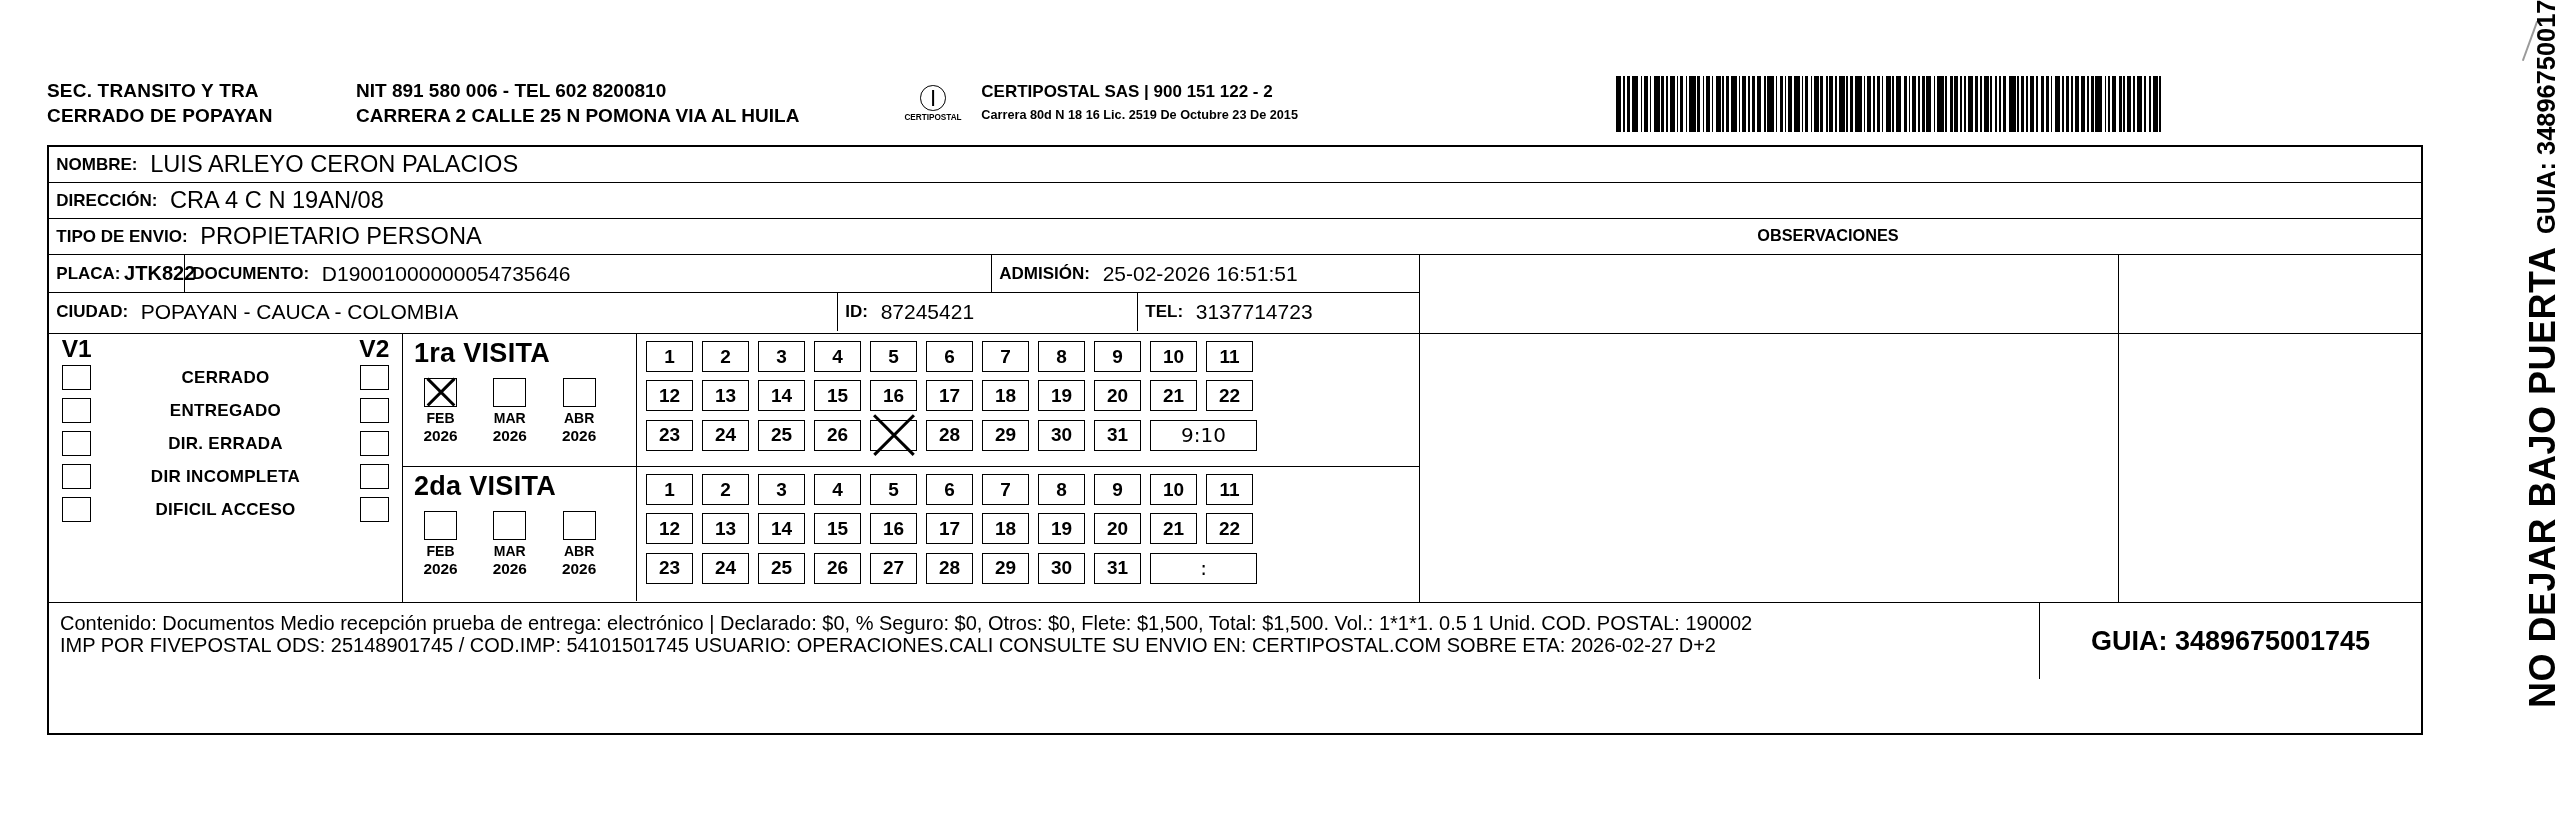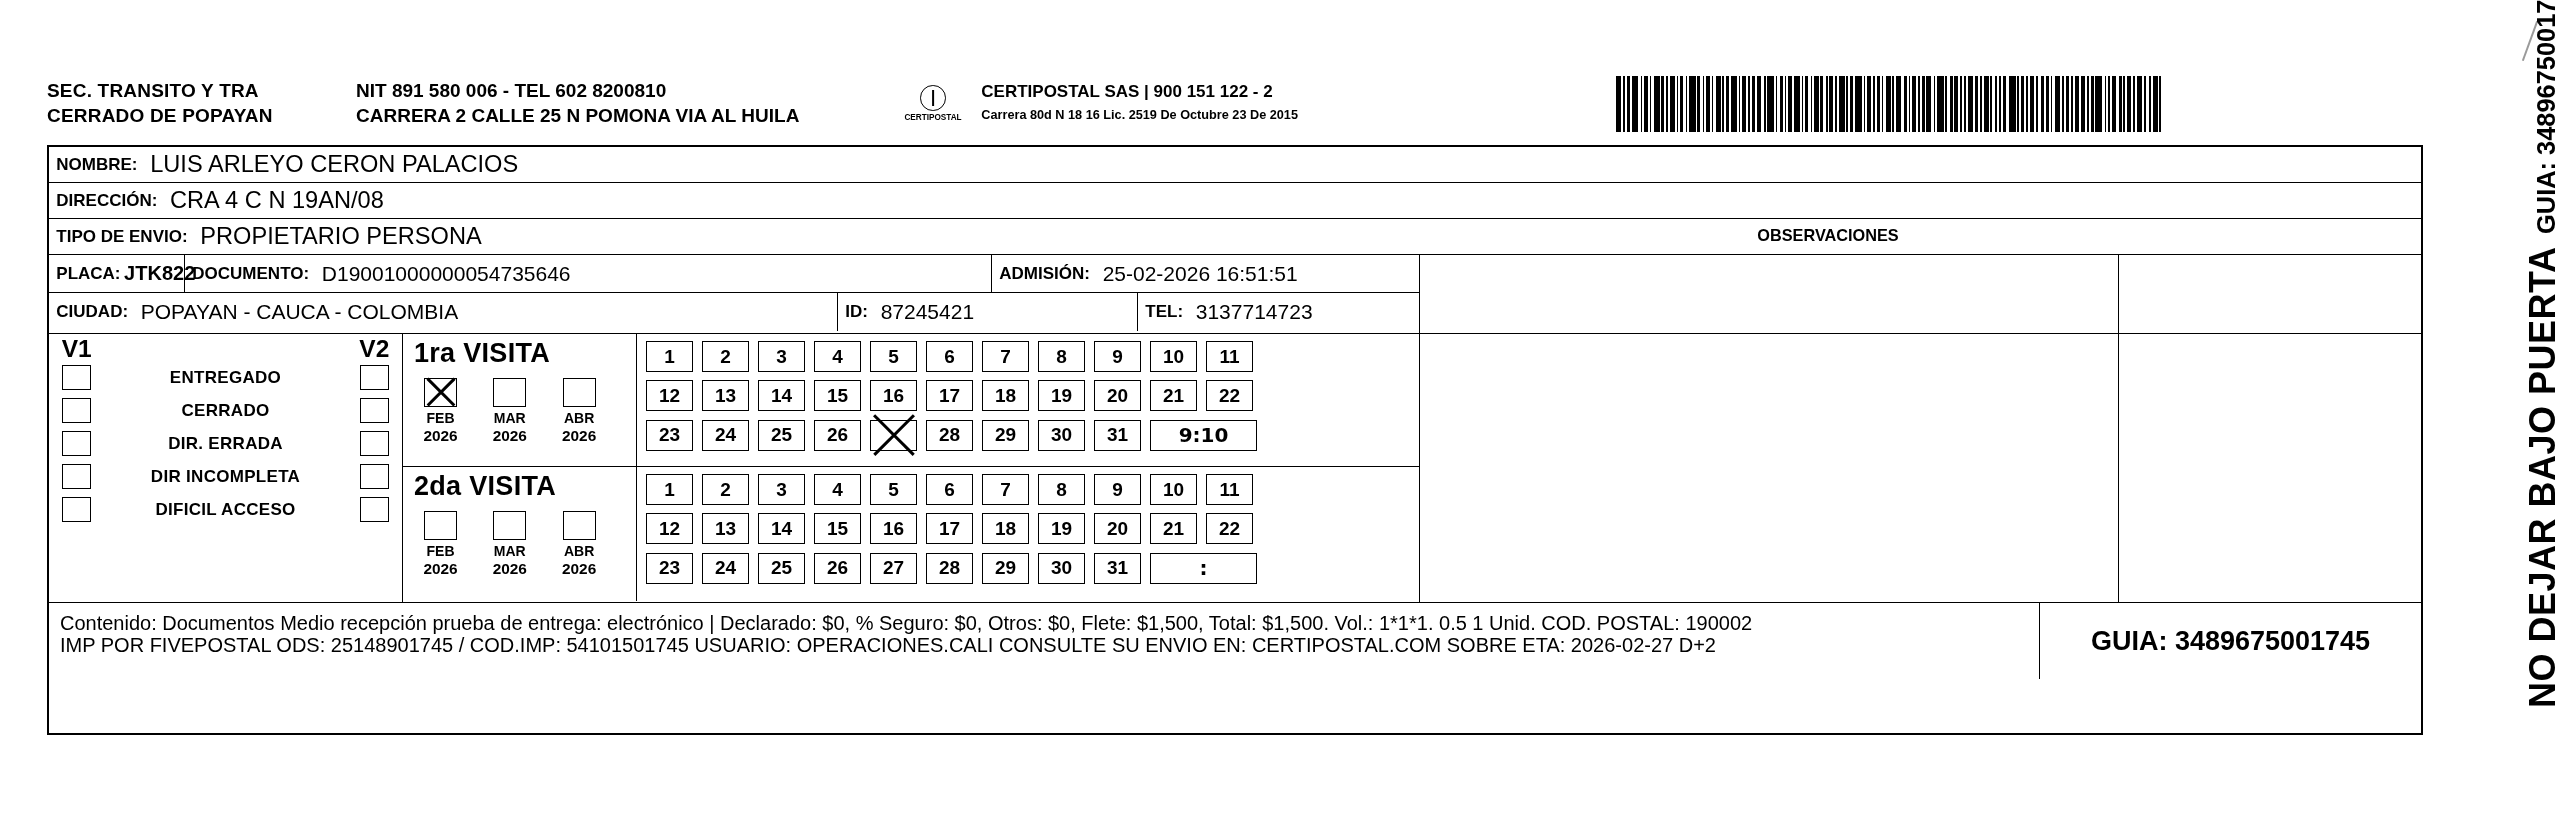--- a/index.html
+++ b/index.html
@@ -307,21 +307,21 @@
     left: 50%; top: 50%;
     width: 56px; height: 2.7px;
     background: #000;
   }
   .day.checked:before { transform: translate(-50%,-50%) rotate(45deg); }
   .day.checked:after  { transform: translate(-50%,-50%) rotate(-45deg); }
   .day.checked span { visibility: hidden; }
   .handwrite {
     font-family: "DejaVu Sans", sans-serif;
     font-size: 20px;
-    font-weight: bold;
+    font-weight: normal;
   }
 
   .panel-sign {
     flex: 1;
     box-sizing: border-box;
     display: flex;
   }
   .sign-area { width: 699px; border-right: 1.8px solid #000; box-sizing: border-box; }
   .obs-area { flex: 1; box-sizing: border-box; }
 
@@ -586,26 +586,26 @@
     <div class="body-wrap">
 
       <div class="panel-v">
         <div class="vhead">
           <span>V1</span>
           <span>V2</span>
         </div>
         <div id="novedad-rows">
             <div class="vrow">
               <div class="vbox"></div>
-              <div class="vlabel">ENTREGADO</div>
+              <div class="vlabel">CERRADO</div>
               <div class="vbox"></div>
             </div>
             <div class="vrow">
               <div class="vbox"></div>
-              <div class="vlabel">CERRADO</div>
+              <div class="vlabel">ENTREGADO</div>
               <div class="vbox"></div>
             </div>
             <div class="vrow">
               <div class="vbox"></div>
               <div class="vlabel">DIR. ERRADA</div>
               <div class="vbox"></div>
             </div>
             <div class="vrow">
               <div class="vbox"></div>
               <div class="vlabel">DIR INCOMPLETA</div>

